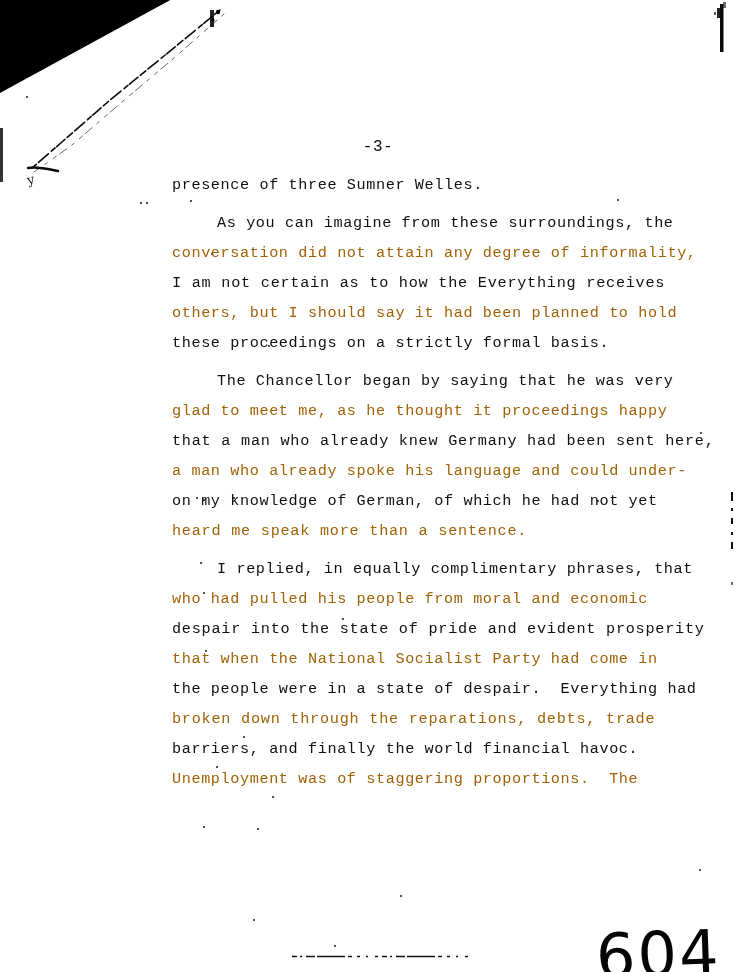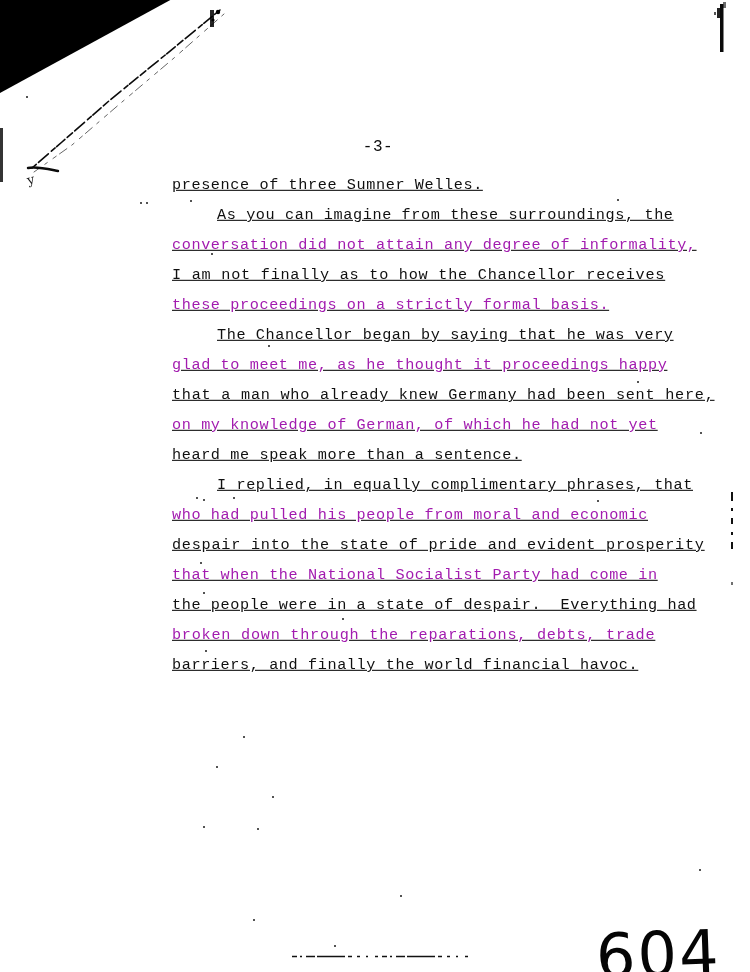--- a/index.html
+++ b/index.html
@@ -93,29 +93,29 @@
     text-indent: 6px;
   }
 
   #body-text {
     position: absolute;
     top: 170px;
     left: 172px;
     width: 520px;
   }
 
-  .para { margin: 0 0 0 0; text-decoration: underline; }
-  .para + .para { margin-top: 0; }
+  .para { margin: 0 0 0 0; }
+  .para + .para { margin-top: 8px; }
 
   .line {
     height: 30px;
     line-height: 30px;
     font-size: 15.2px;
     letter-spacing: 0.6px;
-    color: #a21caf;
+    color: #a16207;
     white-space: pre;
     transform: scaleY(1.02);
     transform-origin: left bottom;
   }
   .line.indent { padding-left: 45px; }
   .line.tail-indent { padding-left: 353px; }
 
   
   .line:nth-child(odd) { color: #101010; }
   .line:nth-child(3n) { letter-spacing: 0.75px; }
@@ -218,38 +218,41 @@
 
     <div id="page-number">-3-</div>
 
     <div id="body-text">
         <div class="para">
           <div class="line">presence of three Sumner Welles.</div>
         </div>
         <div class="para">
           <div class="line indent">As you can imagine from these surroundings, the</div>
           <div class="line">conversation did not attain any degree of informality,</div>
-          <div class="line">I am not finally as to how the Chancellor receives</div>
+          <div class="line">I am not certain as to how the Everything receives</div>
+          <div class="line">others, but I should say it had been planned to hold</div>
           <div class="line">these proceedings on a strictly formal basis.</div>
         </div>
         <div class="para">
           <div class="line indent">The Chancellor began by saying that he was very</div>
           <div class="line">glad to meet me, as he thought it proceedings happy</div>
           <div class="line">that a man who already knew Germany had been sent here,</div>
+          <div class="line">a man who already spoke his language and could under-</div>
           <div class="line">on my knowledge of German, of which he had not yet</div>
           <div class="line">heard me speak more than a sentence.</div>
         </div>
         <div class="para">
           <div class="line indent">I replied, in equally complimentary phrases, that</div>
           <div class="line">who had pulled his people from moral and economic</div>
           <div class="line">despair into the state of pride and evident prosperity</div>
           <div class="line">that when the National Socialist Party had come in</div>
           <div class="line">the people were in a state of despair.  Everything had</div>
           <div class="line">broken down through the reparations, debts, trade</div>
           <div class="line">barriers, and finally the world financial havoc.</div>
+          <div class="line">Unemployment was of staggering proportions.  The</div>
         </div>
       </div>
 
   </div>
 
   <div id="handwritten-corner-mark">y</div>
 
   <div id="handwritten-number">604</div>
 
 </div>

